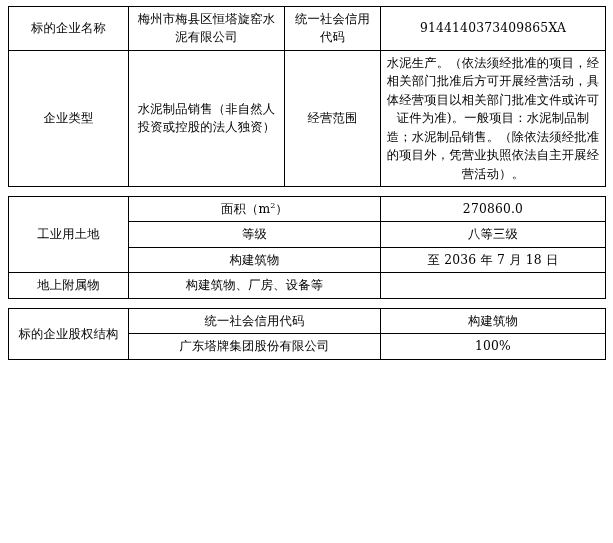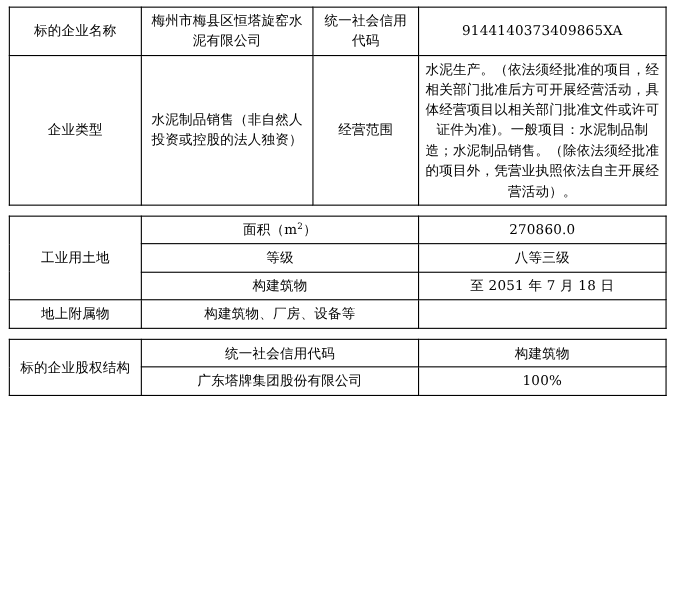--- a/index.html
+++ b/index.html
@@ -95,21 +95,21 @@
         <td rowspan="3">工业用土地</td>
         <td><span>面积（m</span><sup>2</sup><span>）</span></td>
         <td>270860.0</td>
       </tr>
       <tr>
         <td>等级</td>
         <td>八等三级</td>
       </tr>
       <tr>
         <td>构建筑物</td>
-        <td>至 2051 年 7 月 18 日</td>
+        <td>至 2036 年 7 月 18 日</td>
       </tr>
       <tr>
         <td>地上附属物</td>
         <td class="tall">构建筑物、厂房、设备等</td>
         <td>&nbsp;</td>
       </tr>
     </tbody>
   </table>
 
   <div class="gap"></div>

